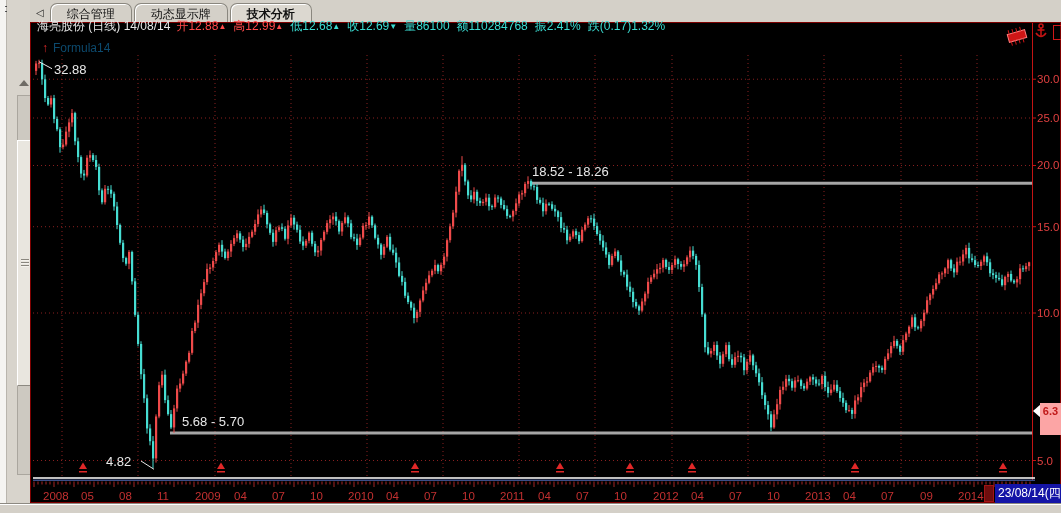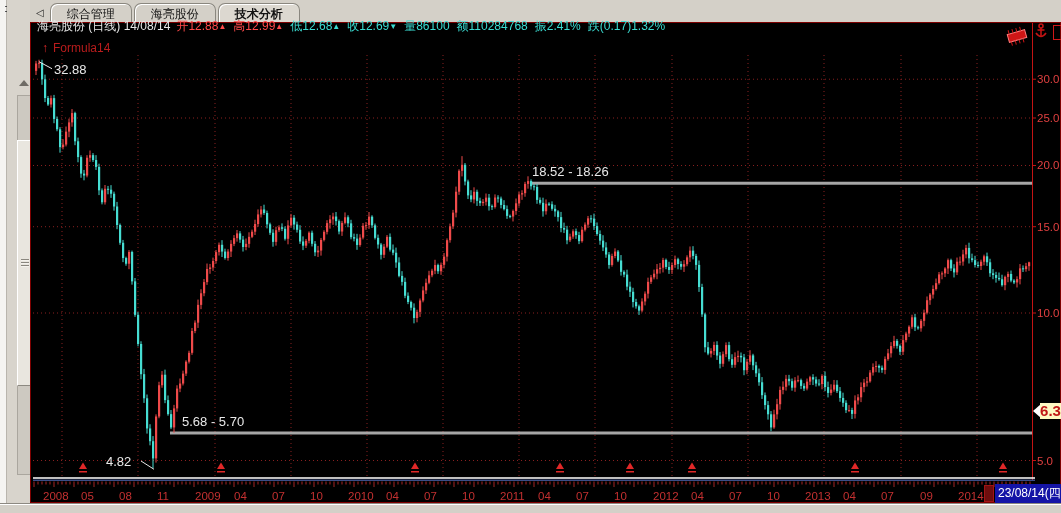--- a/index.html
+++ b/index.html
@@ -29,32 +29,32 @@
   .tab.active{font-weight:bold;z-index:2;background:#dcd8d0;text-align:right;}
   
   #main-window{position:absolute;left:30px;top:22px;width:1031px;height:481px;background:#000;
                border:1px solid #7d0000;}
   #info-bar{position:absolute;left:37px;top:18px;width:990px;height:17px;font-size:12px;white-space:nowrap;z-index:5;}
   #info-title{color:#e6e6e6;margin-right:6px;}
   #info-fields span.fld{margin-right:7px;}
   #info-fields span.arr{font-size:8px;vertical-align:1px;}
   #formula-row{position:absolute;left:42px;top:41px;font-size:12px;z-index:5;}
   #formula-arrow{color:#e22a2a;font-weight:bold;margin-right:5px;}
-  #formula-name{color:#b91c1c;}
+  #formula-name{color:#0c4a6e;}
   #chart-svg{position:absolute;left:0;top:0;z-index:1;}
   
   #chip-icon{position:absolute;left:1002px;top:25px;z-index:6;}
   #anchor-icon{position:absolute;left:1034px;top:23px;z-index:6;}
   #partial-box{position:absolute;left:1053px;top:25px;width:8px;height:15px;border:1px solid #d01818;border-right:none;z-index:6;}
   
   #price-tag{position:absolute;left:1033px;top:403px;width:28px;height:16px;z-index:6;}
   #price-tag .tip{position:absolute;left:0;top:1px;width:0;height:0;border-top:7px solid transparent;
                   border-bottom:7px solid transparent;border-right:8px solid #ffffff;}
-  #price-tag .body{position:absolute;left:7px;top:0;width:21px;height:16px;background:#fef9c3;color:#c01818;
-                   font-size:15px;font-weight:bold;text-align:center;line-height:16px;}
+  #price-tag .body{position:absolute;left:7px;top:0;width:21px;height:32px;background:#fca5a5;color:#c01818;
+                   font-size:11px;font-weight:bold;text-align:center;line-height:16px;}
   #date-box{position:absolute;left:995px;top:484px;width:66px;height:19px;background:#1414a6;color:#fff;
             font-size:12px;line-height:19px;padding-left:3px;white-space:nowrap;overflow:hidden;z-index:7;}
   #date-box-icon{position:absolute;left:984px;top:485px;width:10px;height:17px;background:#6e0d0d;
                  border:1px solid #a31414;z-index:7;}
   
   #bottom-strip{position:absolute;left:0;top:503px;width:1061px;height:10px;background:#d4d0c8;
                 border-top:1px solid #8c8981;box-shadow:inset 0 1px 0 #ffffff;}
 </style>
 </head>
 <body>
@@ -72,21 +72,21 @@
     <div id="scroll-up"></div>
     <div id="scroll-track"></div>
     <div id="scroll-thumb">
       <div id="scroll-grip"></div>
     </div>
   </div>
 
   <div id="tab-bar">
     <span id="tab-back">◁</span>
     <div class="tab"><span>综合管理</span></div>
-    <div class="tab"><span>海亮股份</span></div>
+    <div class="tab"><span>动态显示牌</span></div>
     <div class="tab active"><span>技术分析</span></div>
   </div>
 
   <div id="main-window"></div>
 
   <svg id="chart-svg" width="1061" height="513">
       <line x1="1032.5" y1="23" x2="1032.5" y2="480" stroke="#c31414" stroke-width="1"></line>
       <line x1="33" y1="79.21058518736538" x2="1032" y2="79.21058518736538" stroke="#8a2020" stroke-width="1" stroke-dasharray="1 3"></line>
       <line x1="33" y1="118.00939575070151" x2="1032" y2="118.00939575070151" stroke="#8a2020" stroke-width="1" stroke-dasharray="1 3"></line>
       <line x1="33" y1="165.49530212464924" x2="1032" y2="165.49530212464924" stroke="#8a2020" stroke-width="1" stroke-dasharray="1 3"></line>

